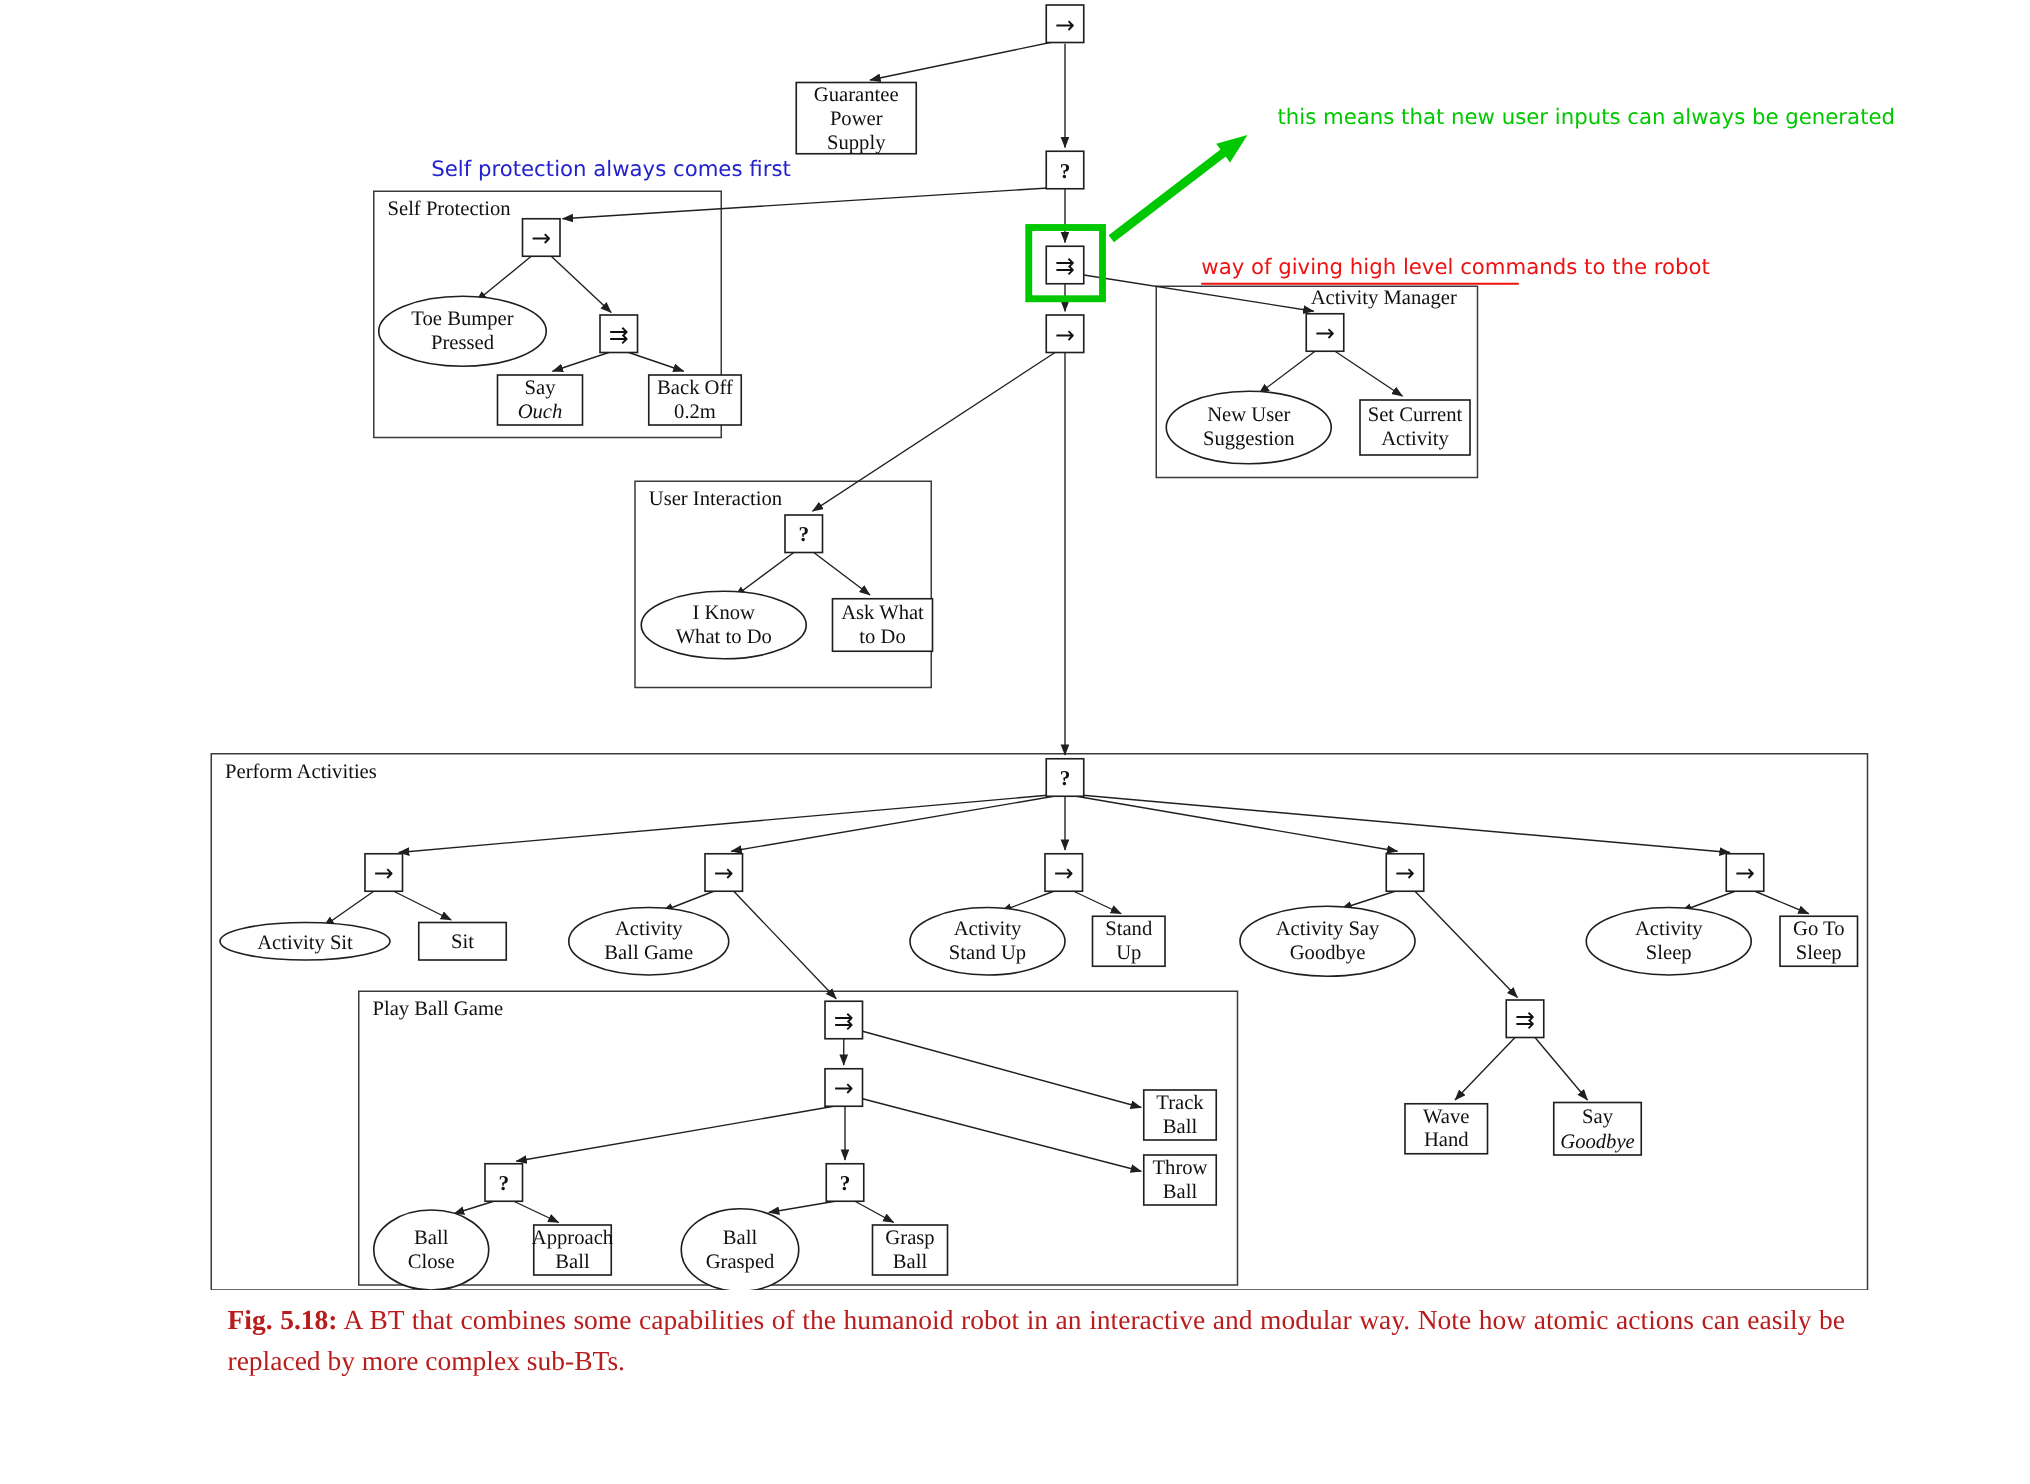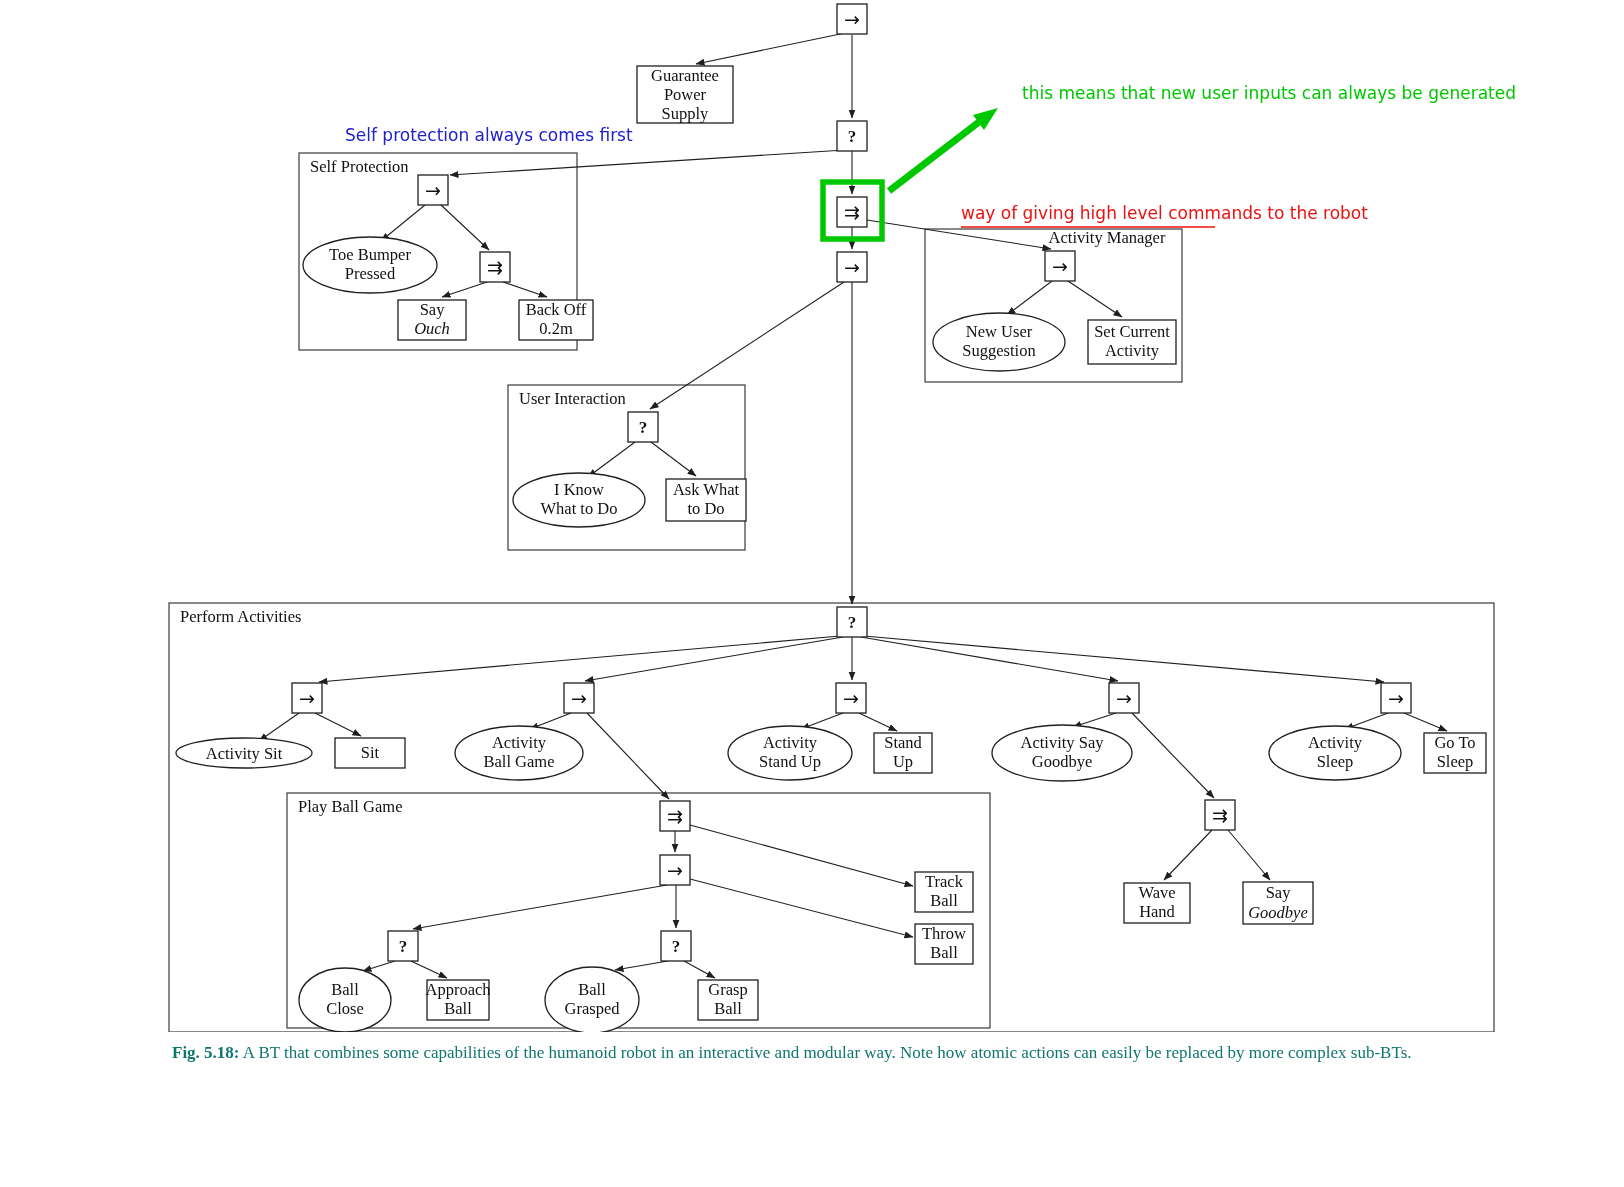--- a/index.html
+++ b/index.html
@@ -8,23 +8,23 @@
   svg{position:absolute;left:0;top:0;}
   .gbox{fill:none;stroke:#3a3a3a;stroke-width:1.2px;}
   .node{fill:#ffffff;stroke:#1f1f1f;stroke-width:1.3px;}
   .edge{stroke:#1f1f1f;stroke-width:1.1px;}
   .nlabel{font-family:"Liberation Serif","DejaVu Serif",serif;font-size:16.5px;fill:#111;text-anchor:middle;}
   .glabel{font-family:"Liberation Serif","DejaVu Serif",serif;font-size:16.5px;fill:#111;}
   .ital{font-style:italic;}
   .sym{font-family:"DejaVu Sans","Liberation Sans",sans-serif;font-size:19px;fill:#111;text-anchor:middle;}
   .symq{font-family:"Liberation Serif","DejaVu Serif",serif;font-weight:bold;font-size:17px;fill:#111;text-anchor:middle;}
   .ann{font-family:"DejaVu Sans","Liberation Sans",sans-serif;font-size:17px;}
-  .caption{position:absolute;left:172px;top:1040px;width:1294px;
-           font-family:"Liberation Serif","DejaVu Serif",serif;font-size:17px;
-           color:#0f766e;line-height:1.48;text-align:justify;}
+  .caption{position:absolute;left:182px;top:1040px;width:1294px;
+           font-family:"Liberation Serif","DejaVu Serif",serif;font-size:22px;
+           color:#b91c1c;line-height:1.48;text-align:justify;}
   .caption .figb{font-weight:bold;}
 </style>
 </head>
 <body>
 
 <div class="page">
 <svg width="1624" height="1032" viewBox="0 0 1624 1032">
   <defs>
     <marker id="arr" markerUnits="userSpaceOnUse" markerWidth="10" markerHeight="8" refX="8.5" refY="3.5" orient="auto">
       <path d="M0,0 L9,3.5 L0,7 Z" fill="#1f1f1f"></path>

